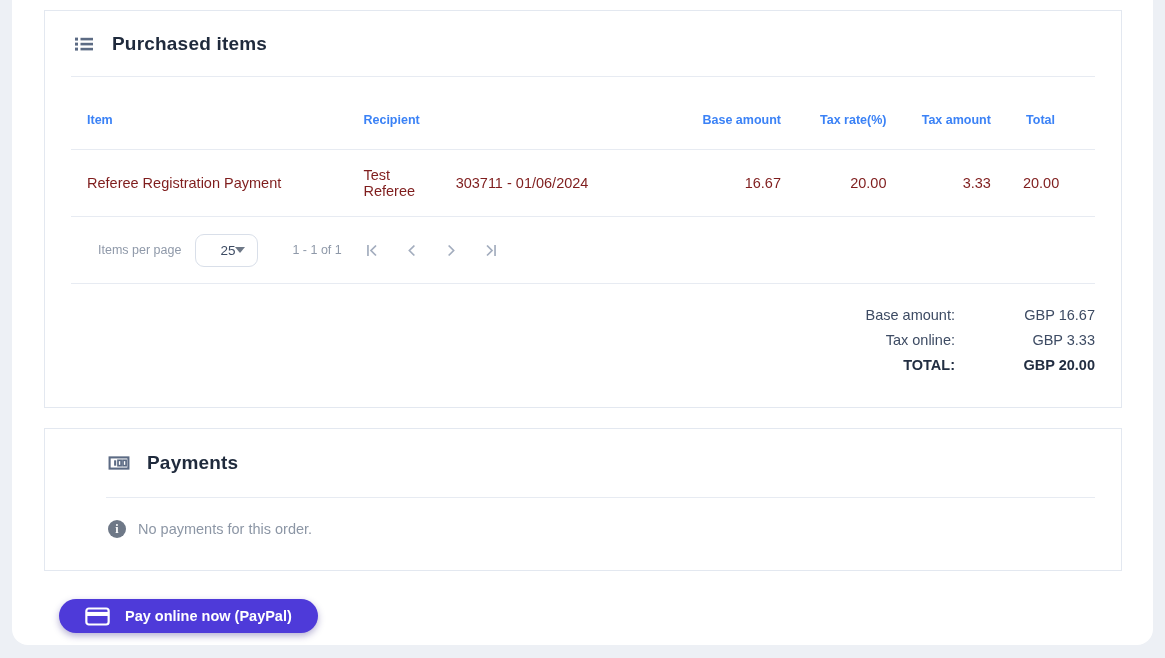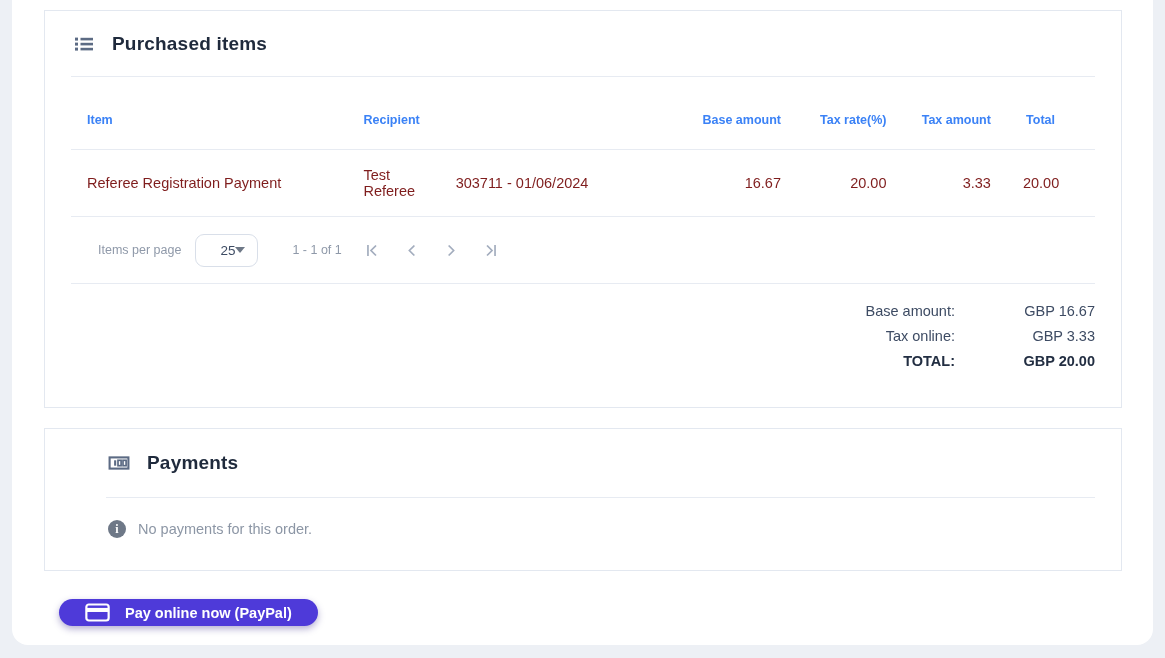--- a/index.html
+++ b/index.html
@@ -100,21 +100,21 @@
     border: none; background: transparent;
     display: inline-flex; align-items: center; justify-content: center;
     cursor: default;
   }
   .pager-btn svg { stroke: #a3adbe; }
   
   .totals { padding: 14px 26px 34px 0; }
   .totals-row {
     display: flex;
     justify-content: flex-end;
-    align-items: center;
+    align-items: flex-end;
     height: 25px;
     font-size: 14.5px;
     color: #3d4b63;
   }
   .totals-label { text-align: right; }
   .totals-value { width: 140px; text-align: right; }
   .totals-row.bold .totals-label,
   .totals-row.bold .totals-value { font-weight: bold; color: #222e42; }
   
   .payments-card { margin-top: 20px; padding-left: 35px; }
@@ -136,21 +136,21 @@
     font-weight: bold;
     display: inline-flex;
     align-items: center;
     justify-content: center;
     font-family: "Liberation Serif", serif;
     flex: 0 0 auto;
   }
   
   .pay-btn {
     margin: 28px 0 0 15px;
-    height: 27px;
+    height: 34px;
     padding: 0 26px;
     border: none;
     border-radius: 21px;
     background: #4e3ad9;
     color: #ffffff;
     font-family: "Liberation Sans", sans-serif;
     font-size: 14.5px;
     font-weight: bold;
     display: inline-flex;
     align-items: center;

